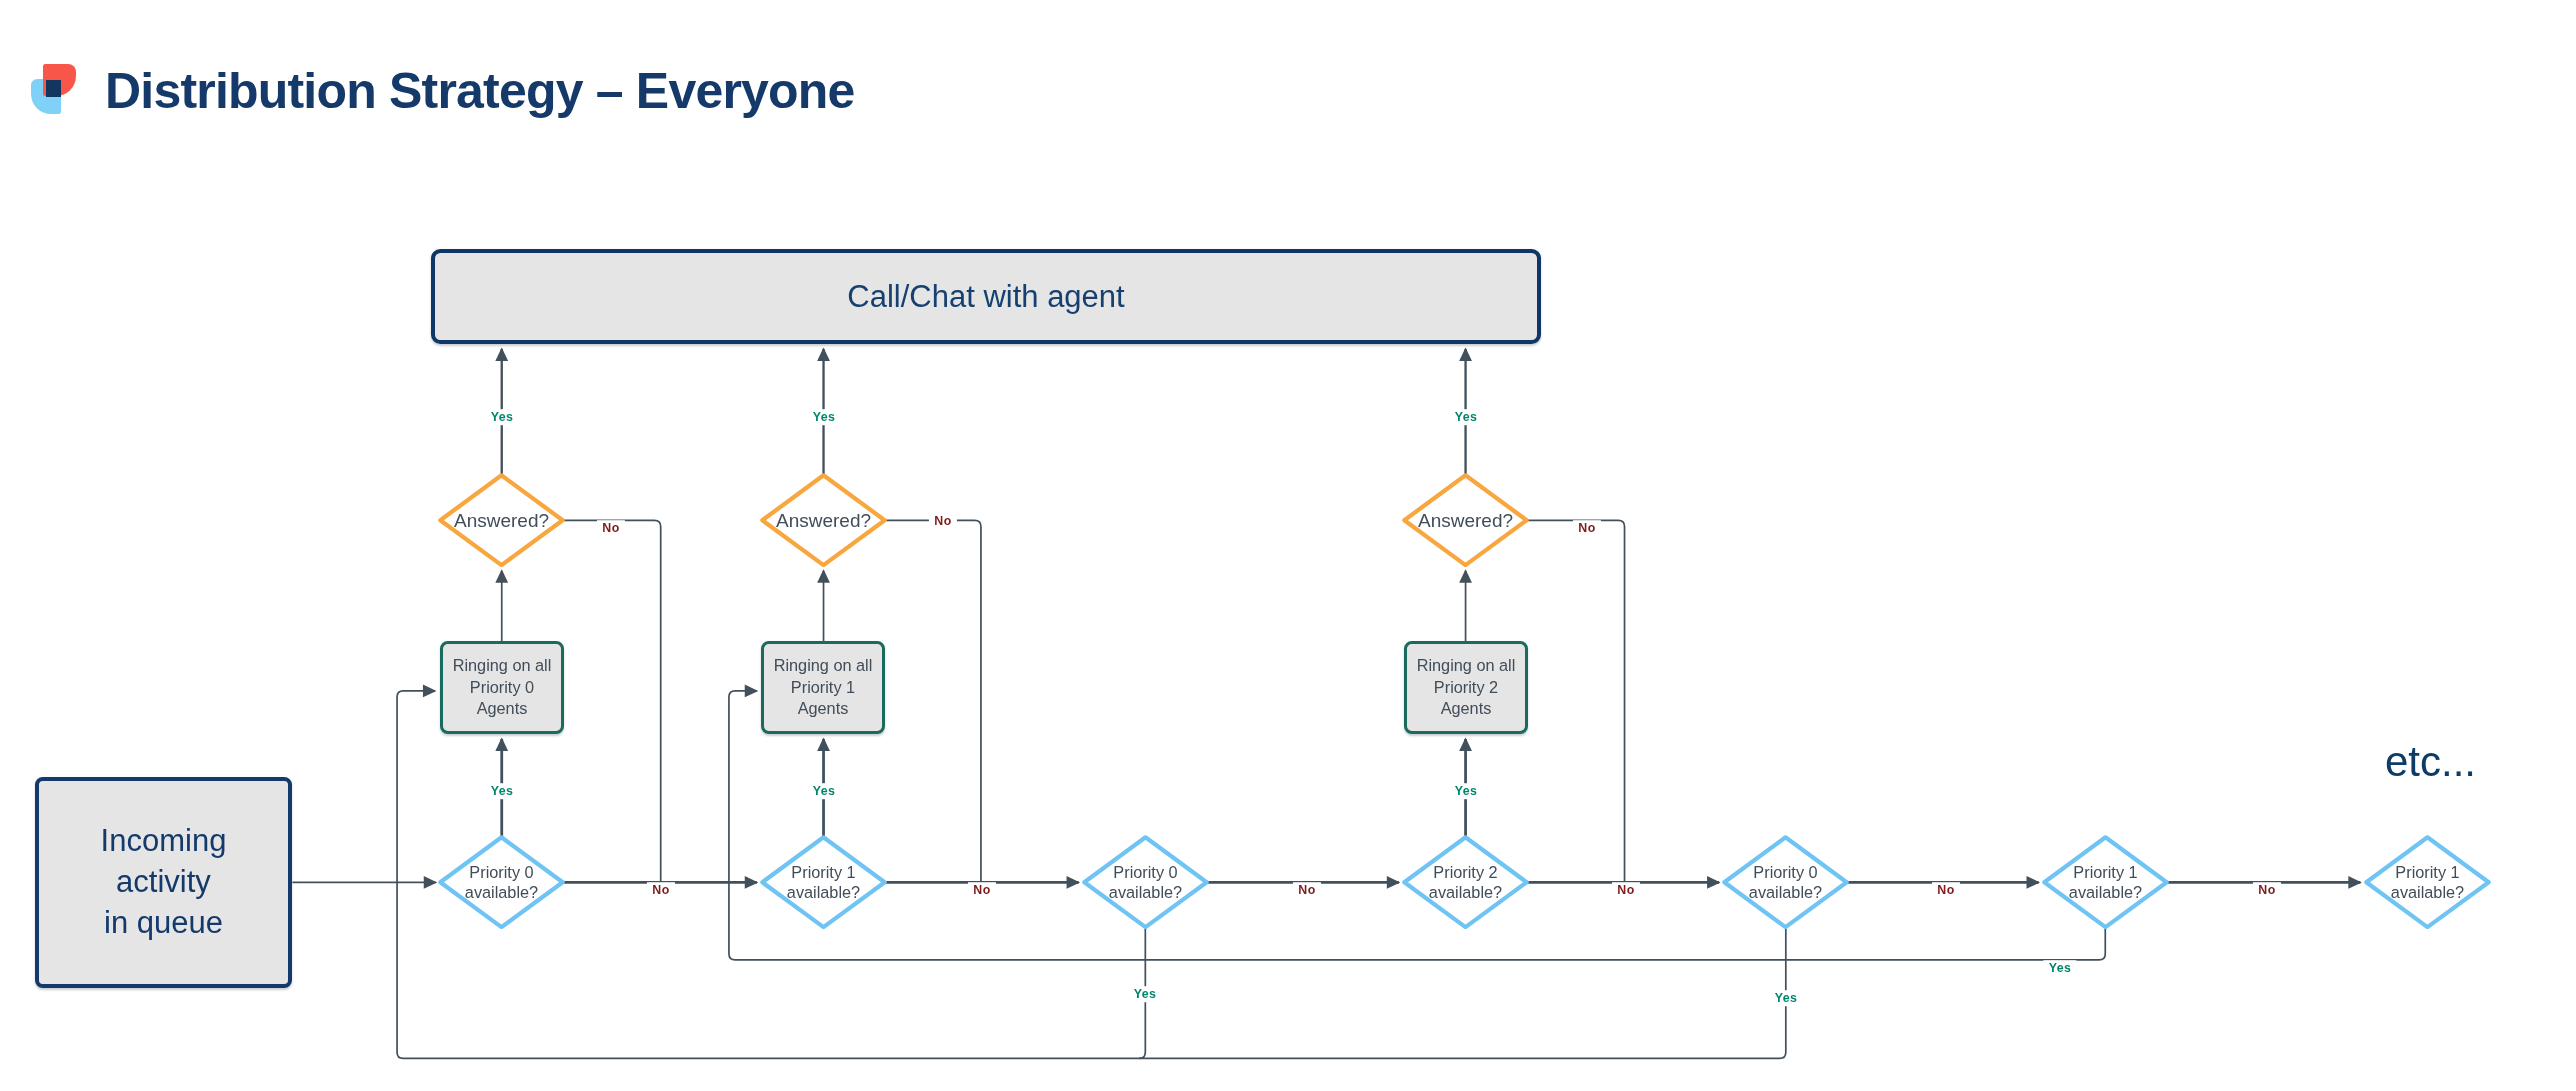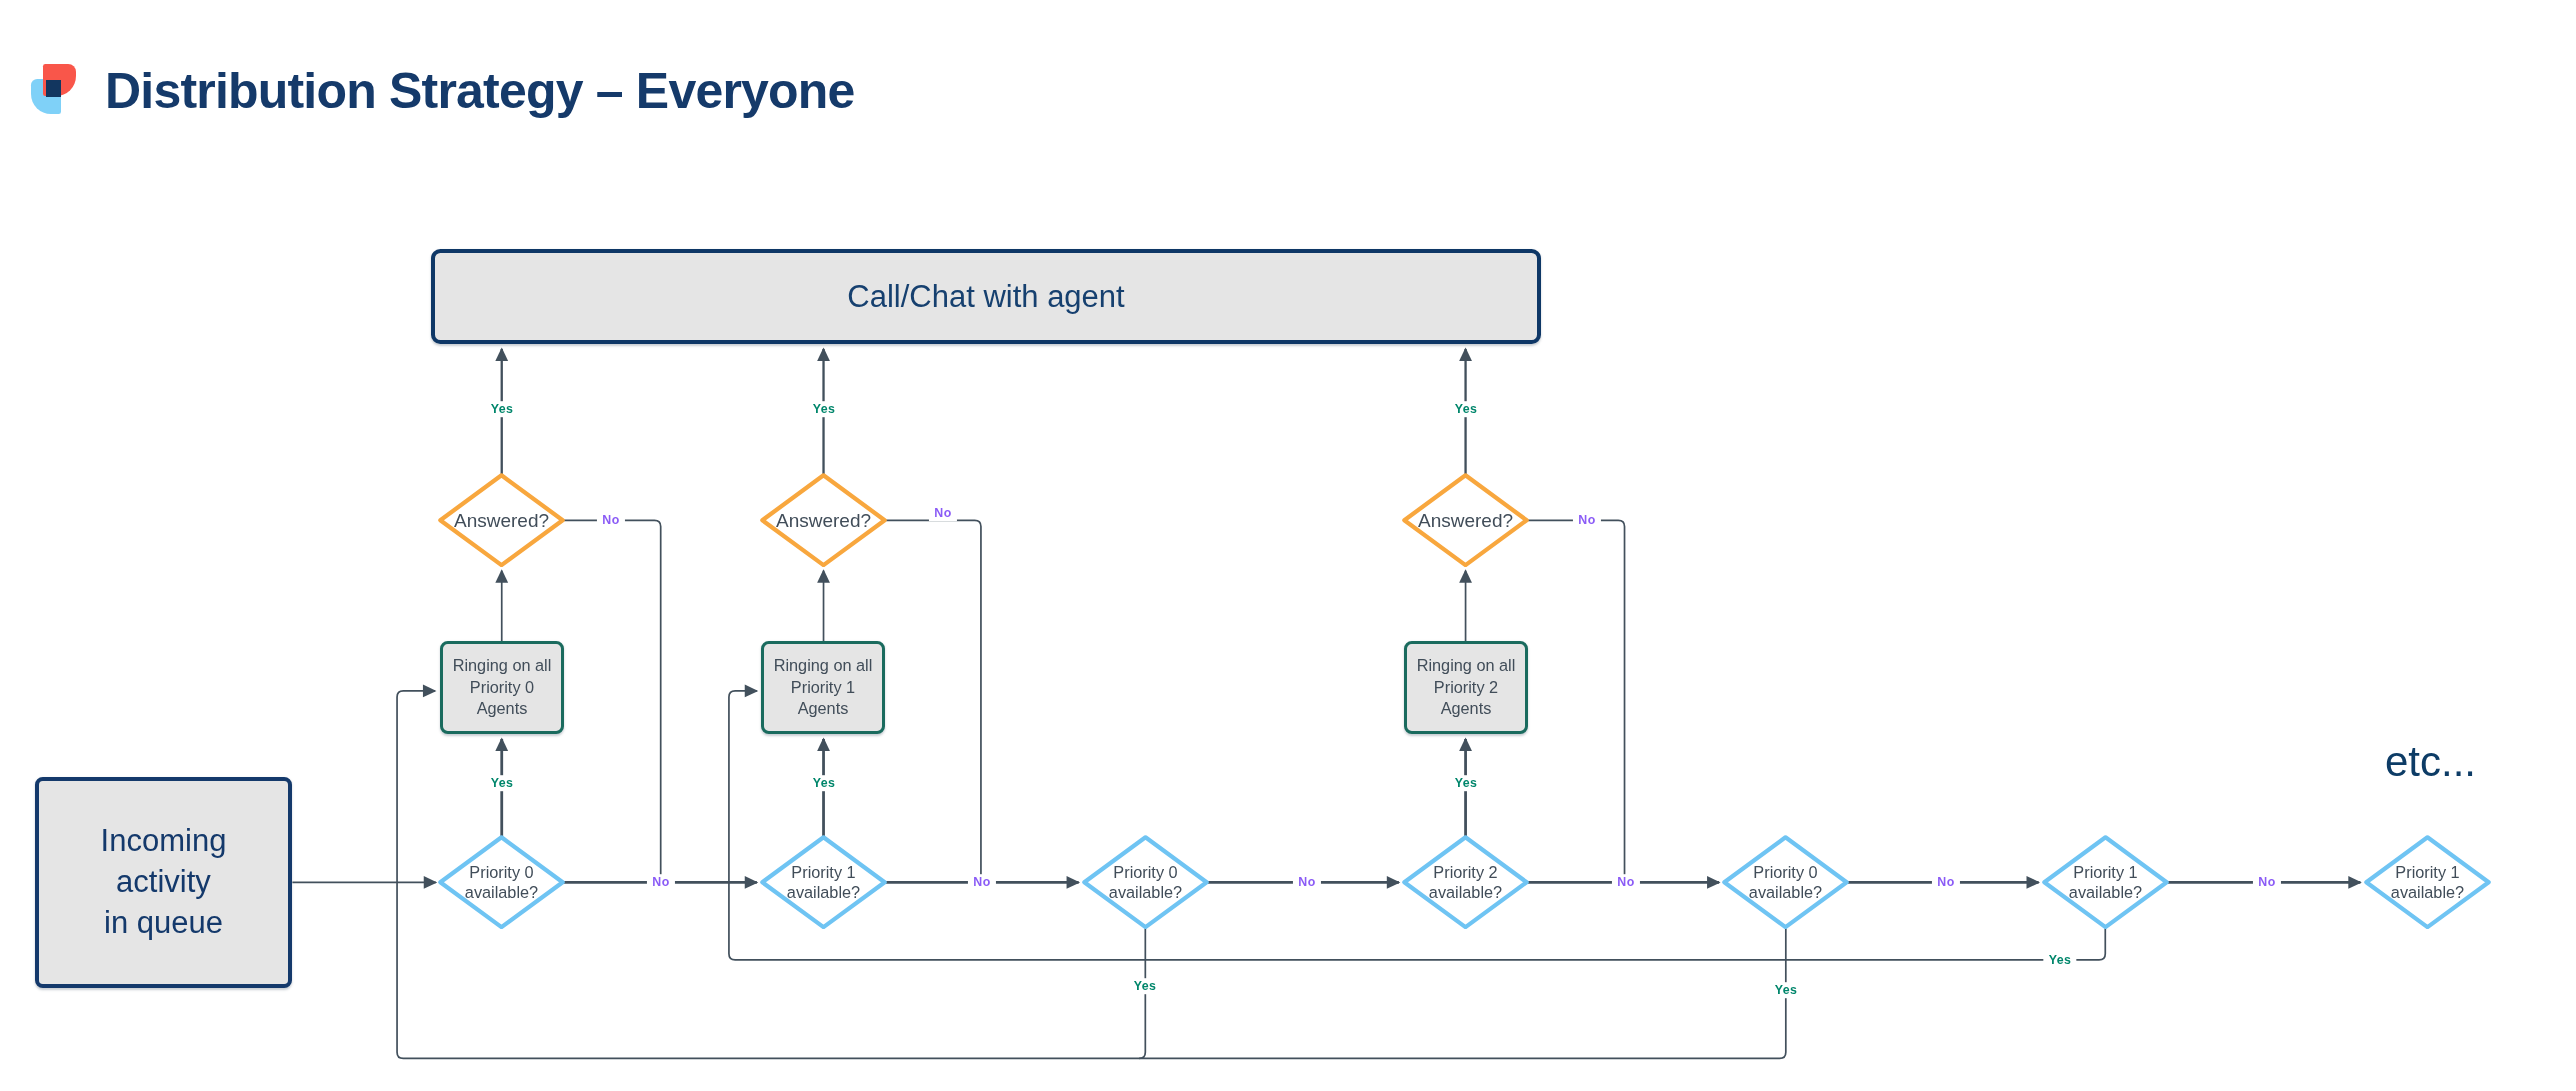--- a/index.html
+++ b/index.html
@@ -45,23 +45,23 @@
 
   
   svg.edges{position:absolute;inset:0;}
   .e{fill:none;stroke:#42505c;}
   .w-main{stroke-width:3.6px;}
   .w-mid{stroke-width:3px;}
   .w-thin{stroke-width:2.2px;}
 
   
   .lbl{position:absolute;transform:translate(-50%,-50%);background:#ffffff;padding:0.8px 5.4px;
-       font-size:12.4px;font-weight:700;letter-spacing:0.4px;white-space:nowrap;}
+       font-size:12.4px;font-weight:700;letter-spacing:0.4px;white-space:nowrap;margin-top:8px;}
   .lbl.yes{color:#00866b;}
-  .lbl.no{color:#8b5cf6;}
+  .lbl.no{color:#7f1d1d;}
 </style>
 </head>
 <body>
 
 <div class="canvas">
 
   <div class="logo">
     <div class="blue"></div>
     <div class="red"></div>
     <div class="navy"></div>

